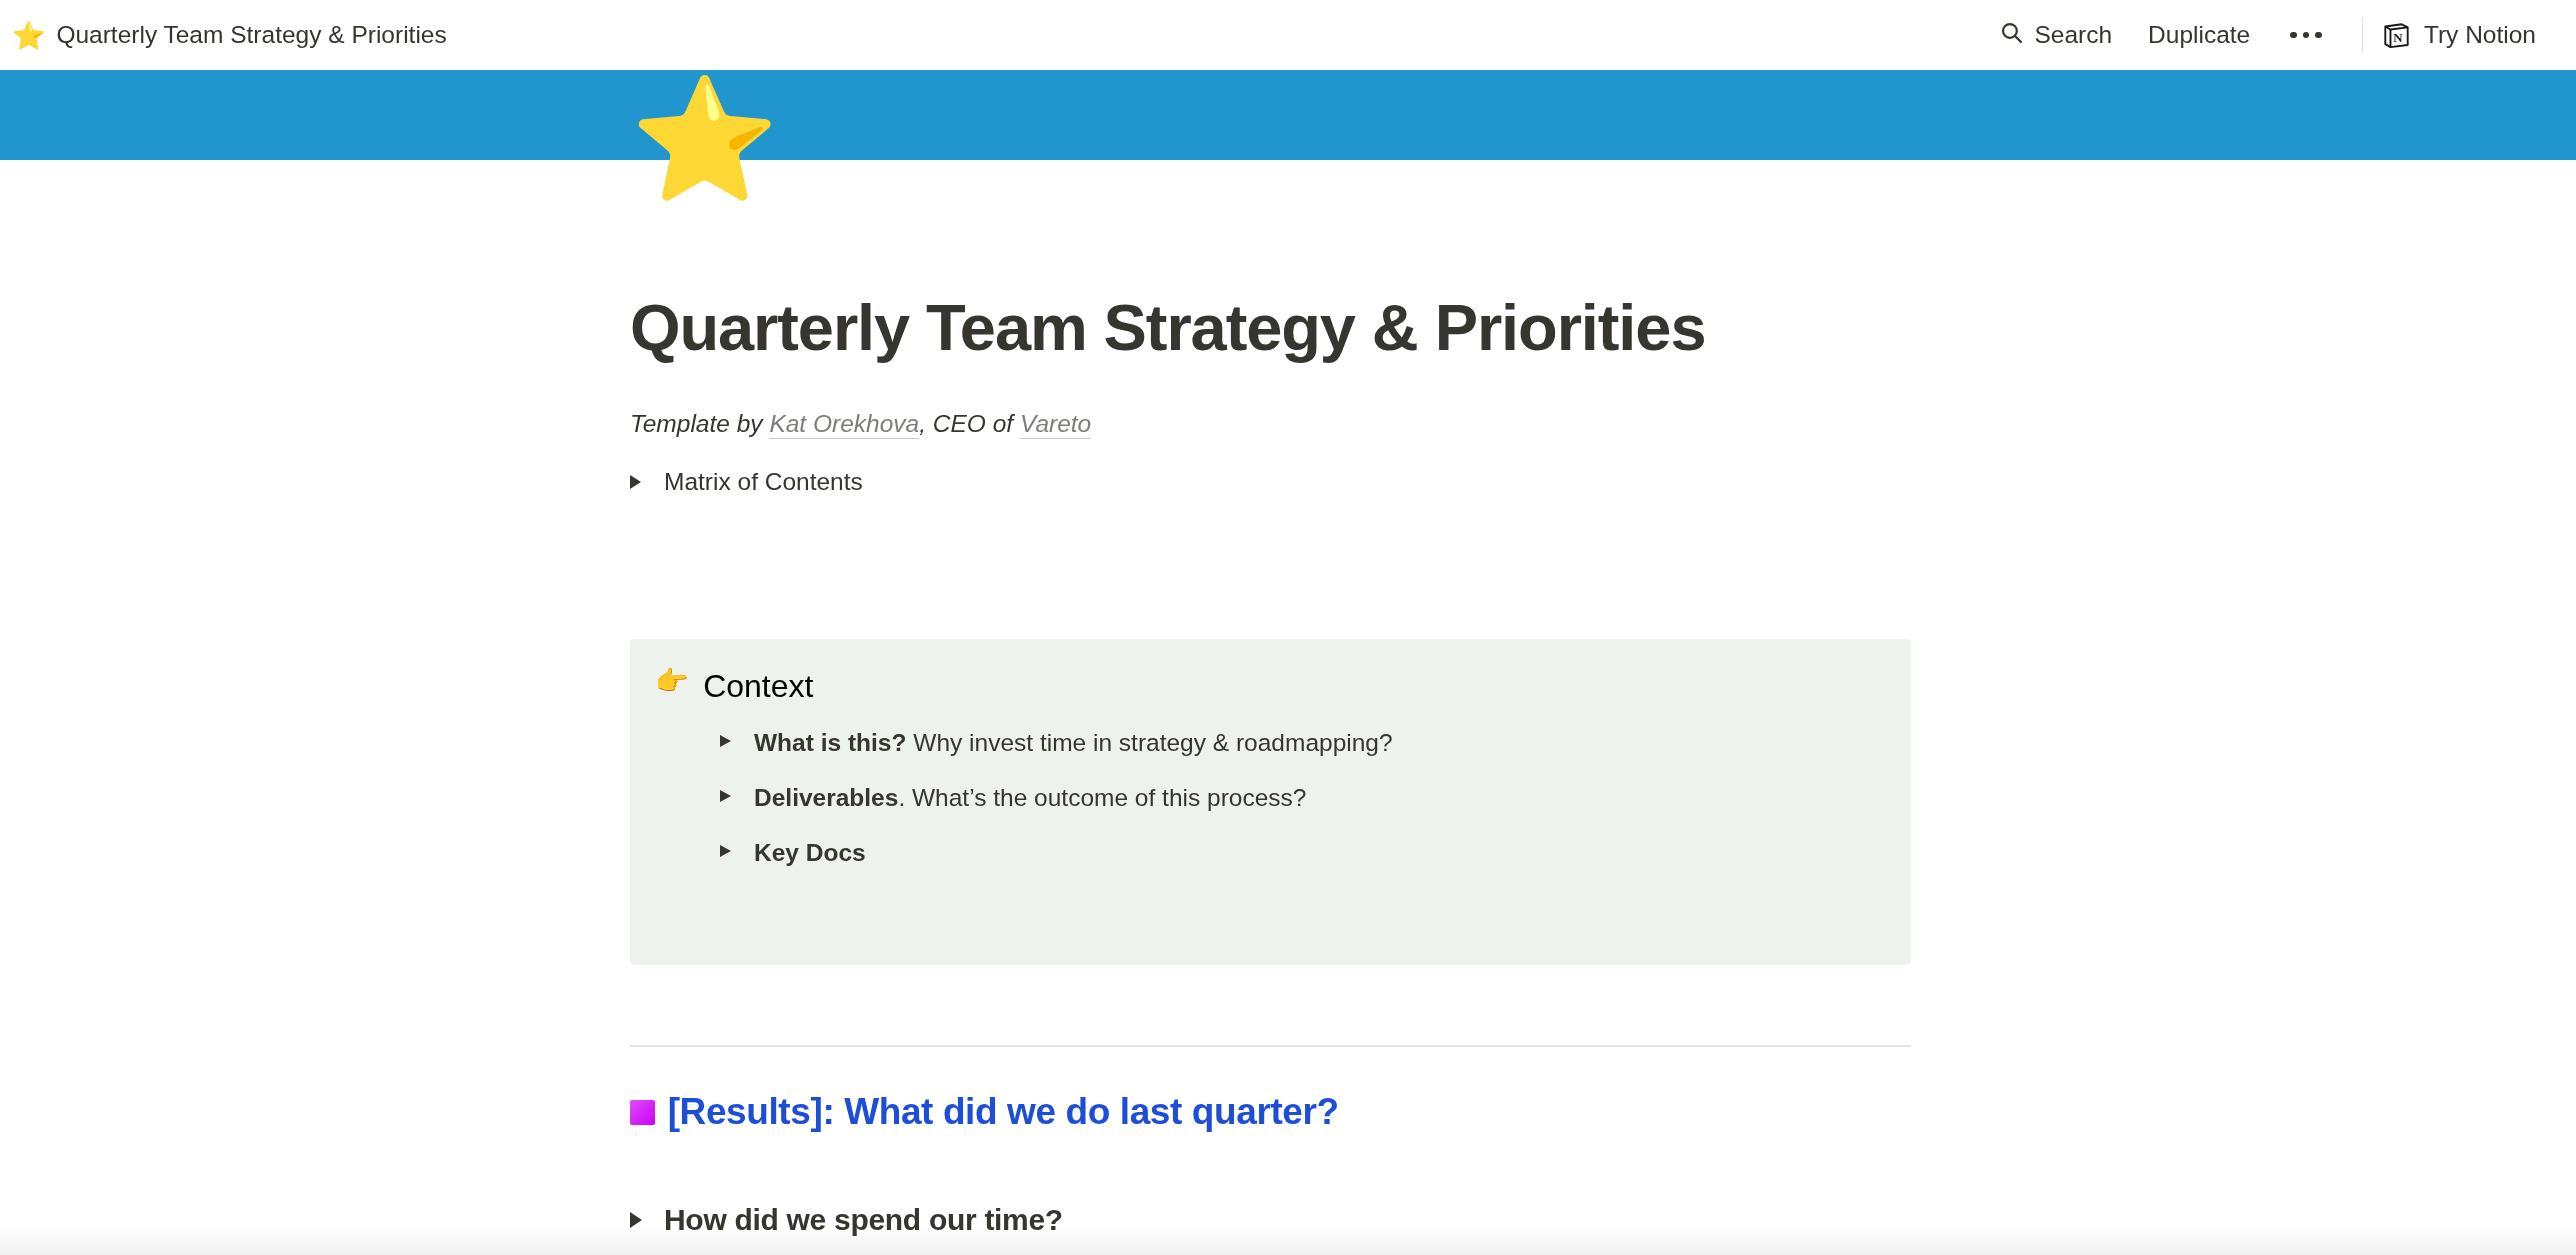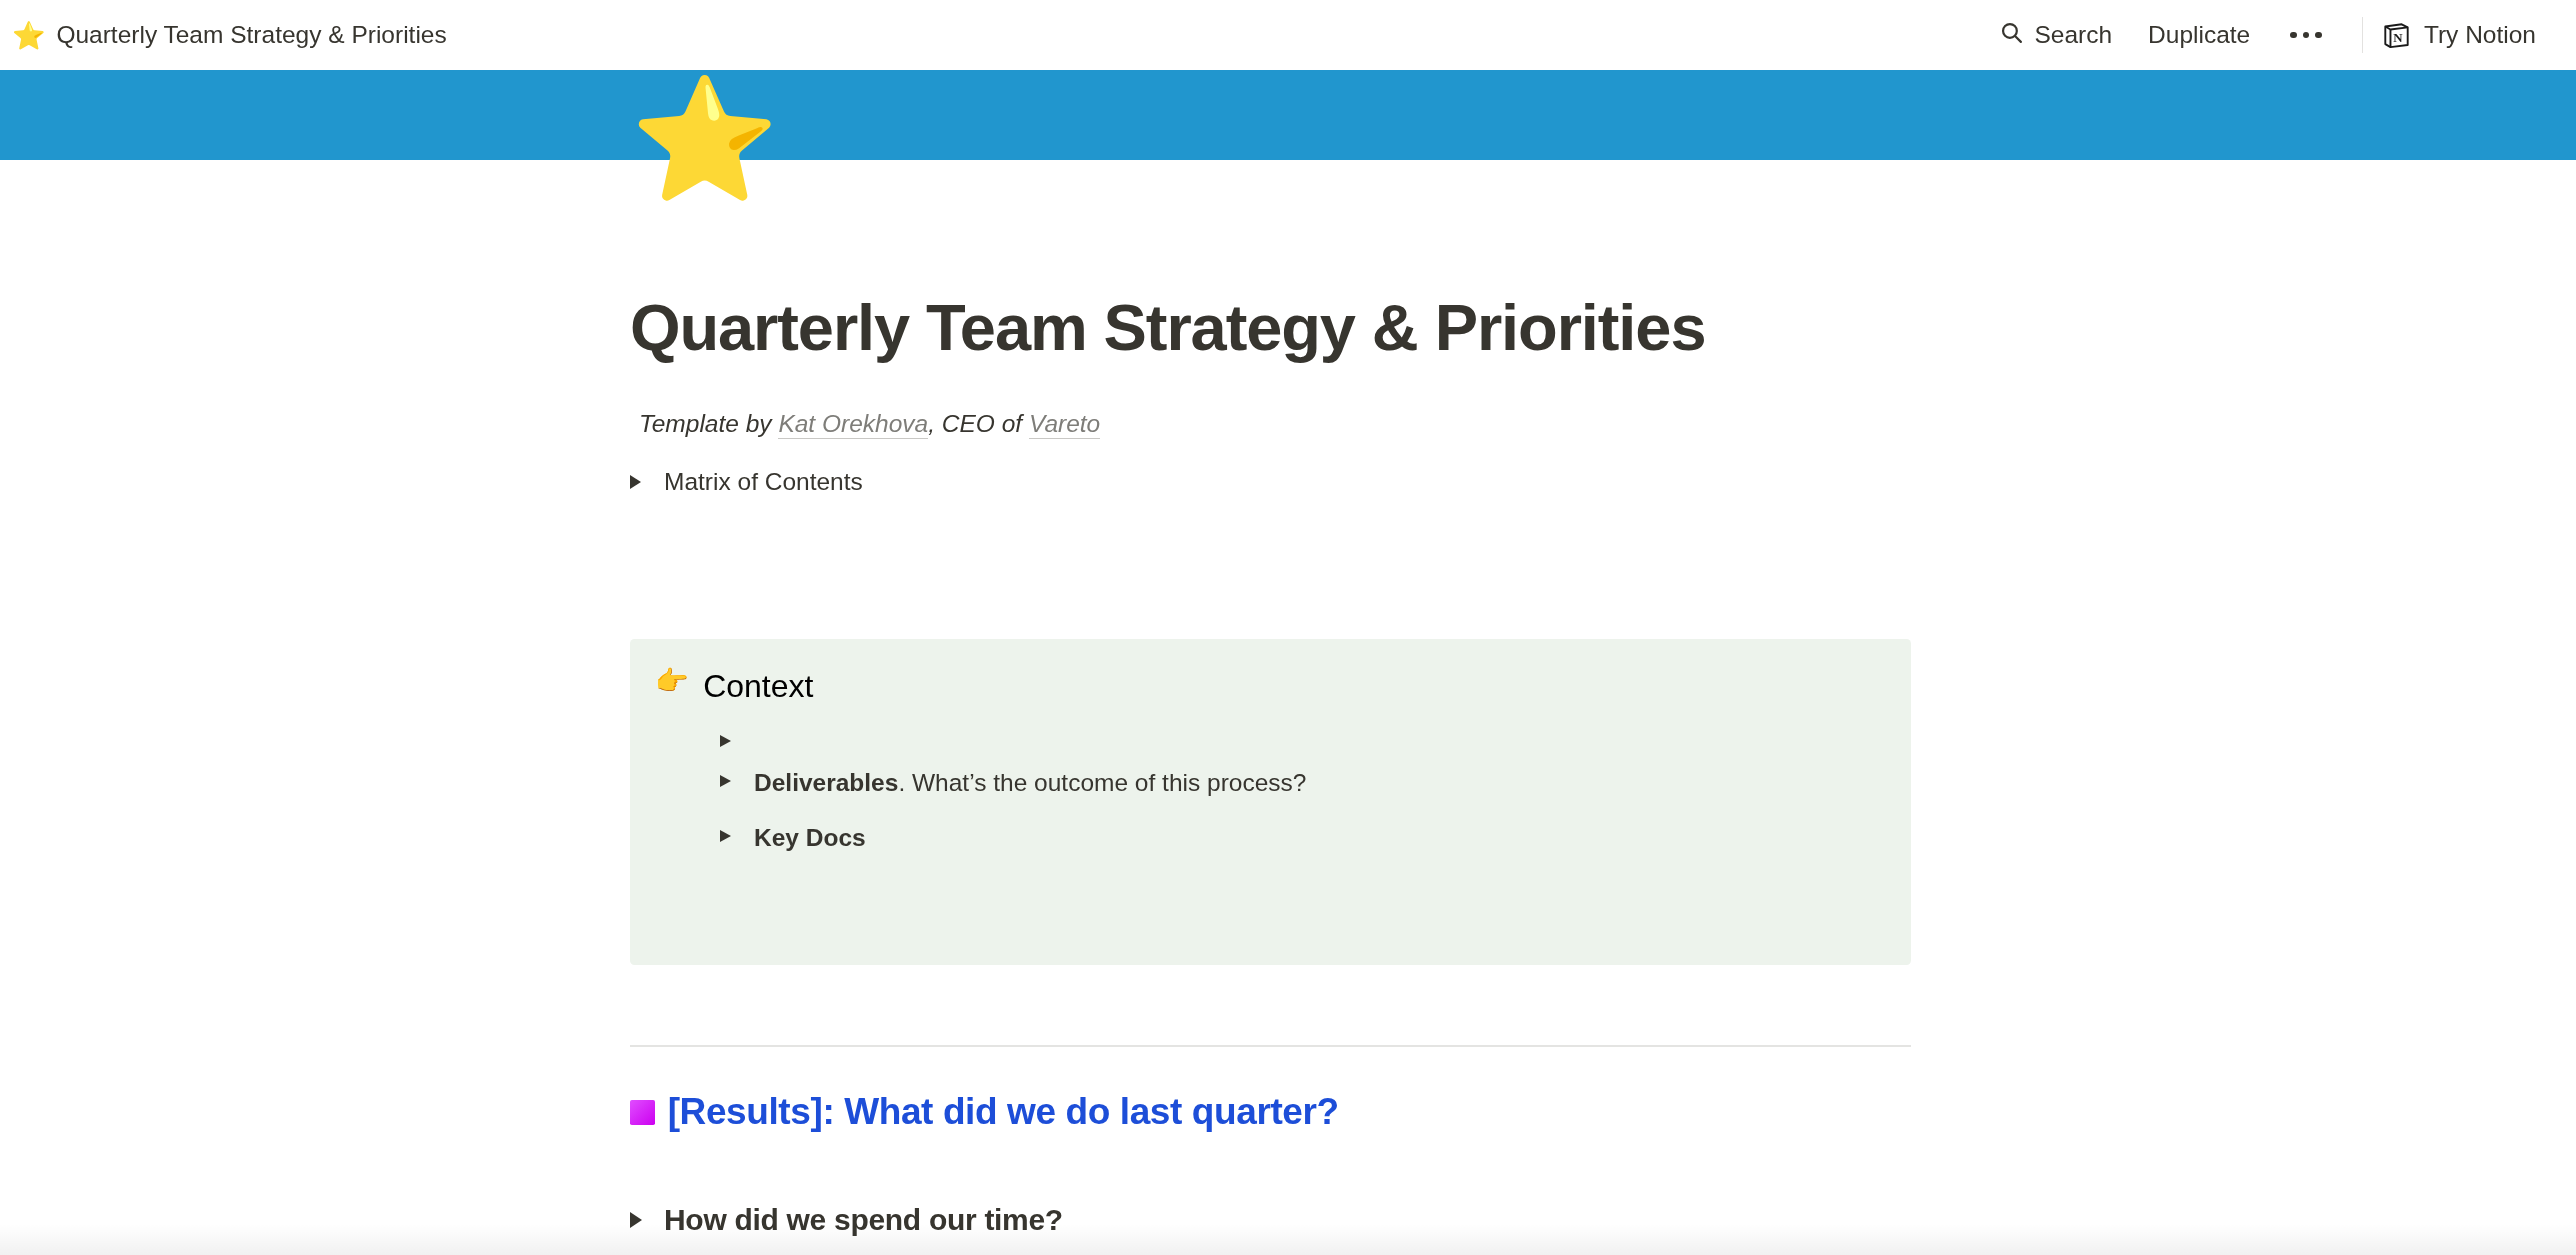--- a/index.html
+++ b/index.html
@@ -57,21 +57,21 @@
     user-select:none;
   }
 
   .page-title{
     position:absolute; left:0; top:292px; width:1286px;
     font-size:65px; font-weight:700; letter-spacing:-1.1px;
     color:#37352f; line-height:1.12;
   }
 
   .byline{
-    position:absolute; left:9px; top:406px;
+    position:absolute; left:0; top:406px;
     font-size:24.5px; font-style:italic; color:#37352f; line-height:1.5;
     white-space:nowrap;
   }
   .byline a{
     color:#7e7d79; text-decoration:none;
     border-bottom:1.4px solid #c9c8c5; padding-bottom:0.9px;
   }
 
   
   .toggle-row{ display:flex; align-items:flex-start; gap:0; }
@@ -216,20 +216,21 @@
     <div class="callout">
       <div class="callout-head">
         <span class="callout-emoji">👉</span>
         <span class="callout-title">Context</span>
       </div>
 
       <div class="callout-list">
 
         <div class="toggle-row">
           <span class="tri"></span>
+          <span class="toggle-text"><b>What is this?</b><span> Why invest time in strategy &amp; roadmapping?</span></span>
         </div>
 
         <div class="toggle-row">
           <span class="tri"></span>
           <span class="toggle-text"><b>Deliverables</b><span>. What’s the outcome of this process?</span></span>
         </div>
 
 
         <div class="toggle-row">
           <span class="tri"></span>

